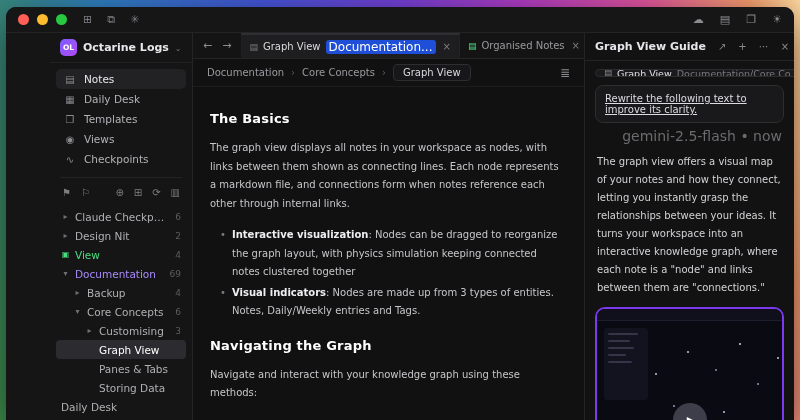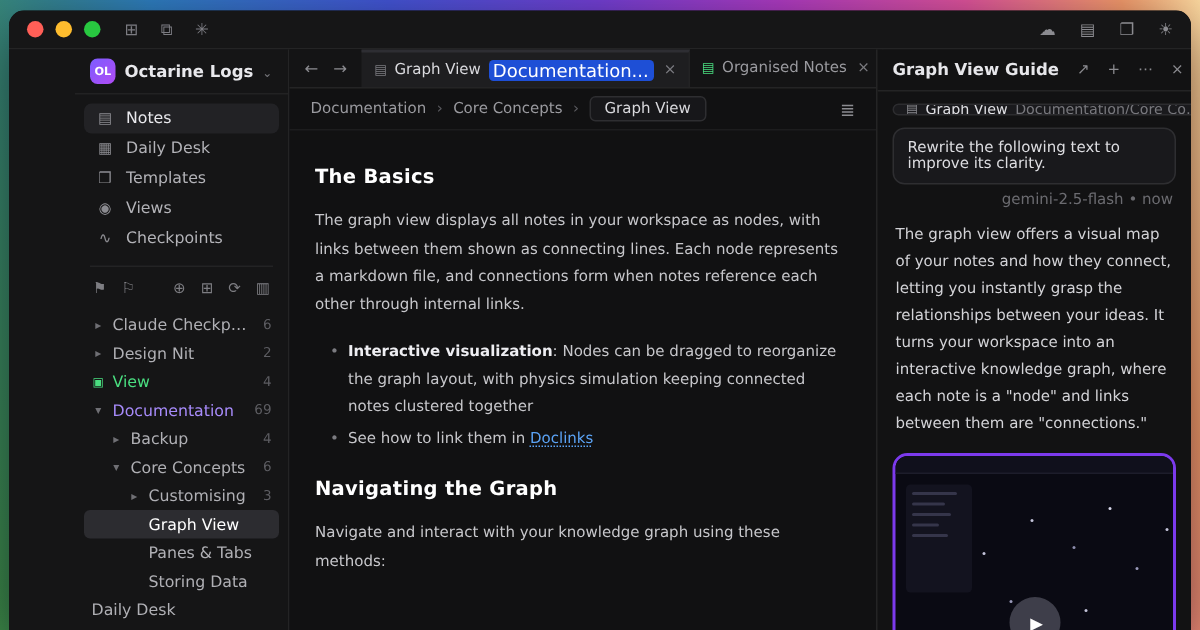--- a/index.html
+++ b/index.html
@@ -101,22 +101,22 @@
     padding:0 10px; border-bottom:1px solid #242425; }
   .as-title { font-size:11px; color:#e6e6ea; font-weight:bold; flex:1; white-space:nowrap; }
   .as-ic { color:#8b8b90; font-size:10px; }
   .chip { margin:8px 10px 0; display:inline-flex; align-items:center; gap:5px;
     border:1px solid #2c2c2f; background:#1a1a1d; border-radius:6px; padding:3px 8px;
     font-size:9.5px; width:fit-content; max-width:217px; white-space:nowrap; overflow:hidden; }
   .chip-ic { color:#8b8b90; font-size:8.5px; }
   .chip-name { color:#e1e1e5; }
   .chip-path { color:#78787d; overflow:hidden; text-overflow:ellipsis; }
   .prompt { margin:8px 10px 0; border:1px solid #2e2e31; background:#19191c;
-    border-radius:8px; padding:7px 9px; font-size:10px; color:#dddde1; flex-shrink:0; }
-  .meta { margin:5px 12px 0; text-align:right; font-size:10px; color:#6b6b70; flex-shrink:0; }
+    border-radius:8px; padding:7px 9px; font-size:10px; color:#dddde1; flex-shrink:0;text-decoration:underline; }
+  .meta { margin:5px 12px 0; text-align:right; font-size:14px; color:#6b6b70; flex-shrink:0; }
   .response { margin:9px 12px 8px; font-size:10px; line-height:1.8; color:#d3d3d7; flex-shrink:0; }
 
   .video { margin:2px 10px; border:2px solid #7c3aed; border-radius:10px; height:210px;
     background:#0a0a13; position:relative; overflow:hidden; flex-shrink:0; }
   .v-top { height:12px; background:#10101c; border-bottom:1px solid #1d1d2b; }
   .v-side { position:absolute; left:7px; top:19px; width:44px; height:72px;
     background:#13131f; border-radius:3px; padding:5px 4px; }
   .v-line { height:2px; background:#35354a; border-radius:1px; margin-bottom:5px; }
   .v-dots { position:absolute; left:0; top:0; width:2px; height:2px; border-radius:50%;
     box-shadow: 90px 42px 0 #c4c4da, 118px 60px 0 #8d8dad, 142px 34px 0 #d6d6ea,
@@ -303,21 +303,21 @@
         </div>
 
         <div class="content">
           <h2>The Basics</h2>
           <p>The graph view displays all notes in your workspace as nodes, with links between them shown as connecting lines. Each node represents a markdown file, and connections form when notes reference each other through internal links.</p>
           <ul>
             <li>
               <span class="lead">Interactive visualization</span><span>: Nodes can be dragged to reorganize the graph layout, with physics simulation keeping connected notes clustered together</span>
             </li>
             <li>
-              <span>See how to link them in </span><span class="doclink">Doclinks</span>
+              <span class="lead">Visual indicators</span><span>: Nodes are made up from 3 types of entities. Notes, Daily/Weekly entries and Tags.</span>
             </li>
           </ul>
           <h2>Navigating the Graph</h2>
           <p>Navigate and interact with your knowledge graph using these methods:</p>
 
         </div>
       </div>
 
       <div class="assistant">
 

